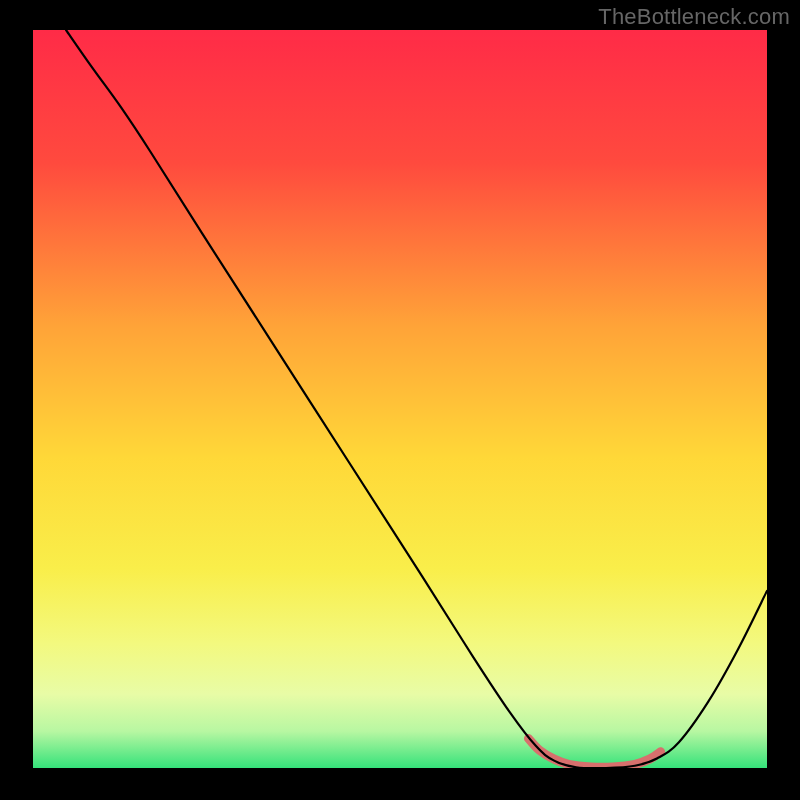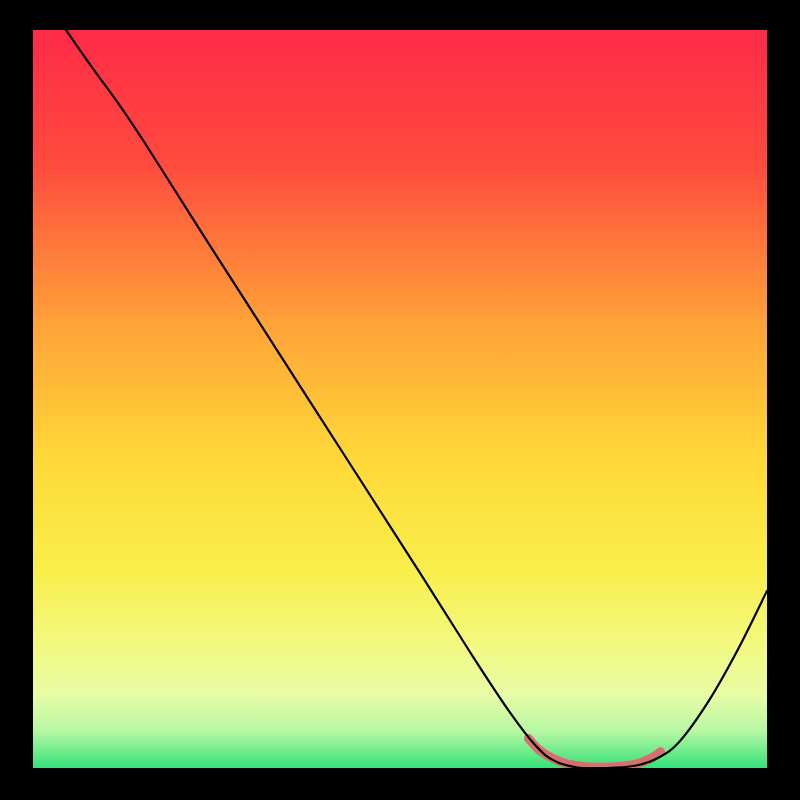--- a/index.html
+++ b/index.html
@@ -26,20 +26,21 @@
     top: 30px;
     width: 734px;
     height: 738px;
   }
   svg { display: block; }
 </style>
 </head>
 <body>
 
 <div class="frame">
+  <div class="watermark">TheBottleneck.com</div>
   <div class="plot">
     <svg id="chart-svg" width="734" height="738" viewBox="0 0 734 738">
       <defs>
         <linearGradient id="bg-grad" x1="0" y1="0" x2="0" y2="1">
             <stop offset="0%" stop-color="#ff2b47"></stop>
             <stop offset="18%" stop-color="#ff4a3e"></stop>
             <stop offset="40%" stop-color="#ffa338"></stop>
             <stop offset="58%" stop-color="#ffd838"></stop>
             <stop offset="73%" stop-color="#f9ee4a"></stop>
             <stop offset="83%" stop-color="#f3f97e"></stop>

